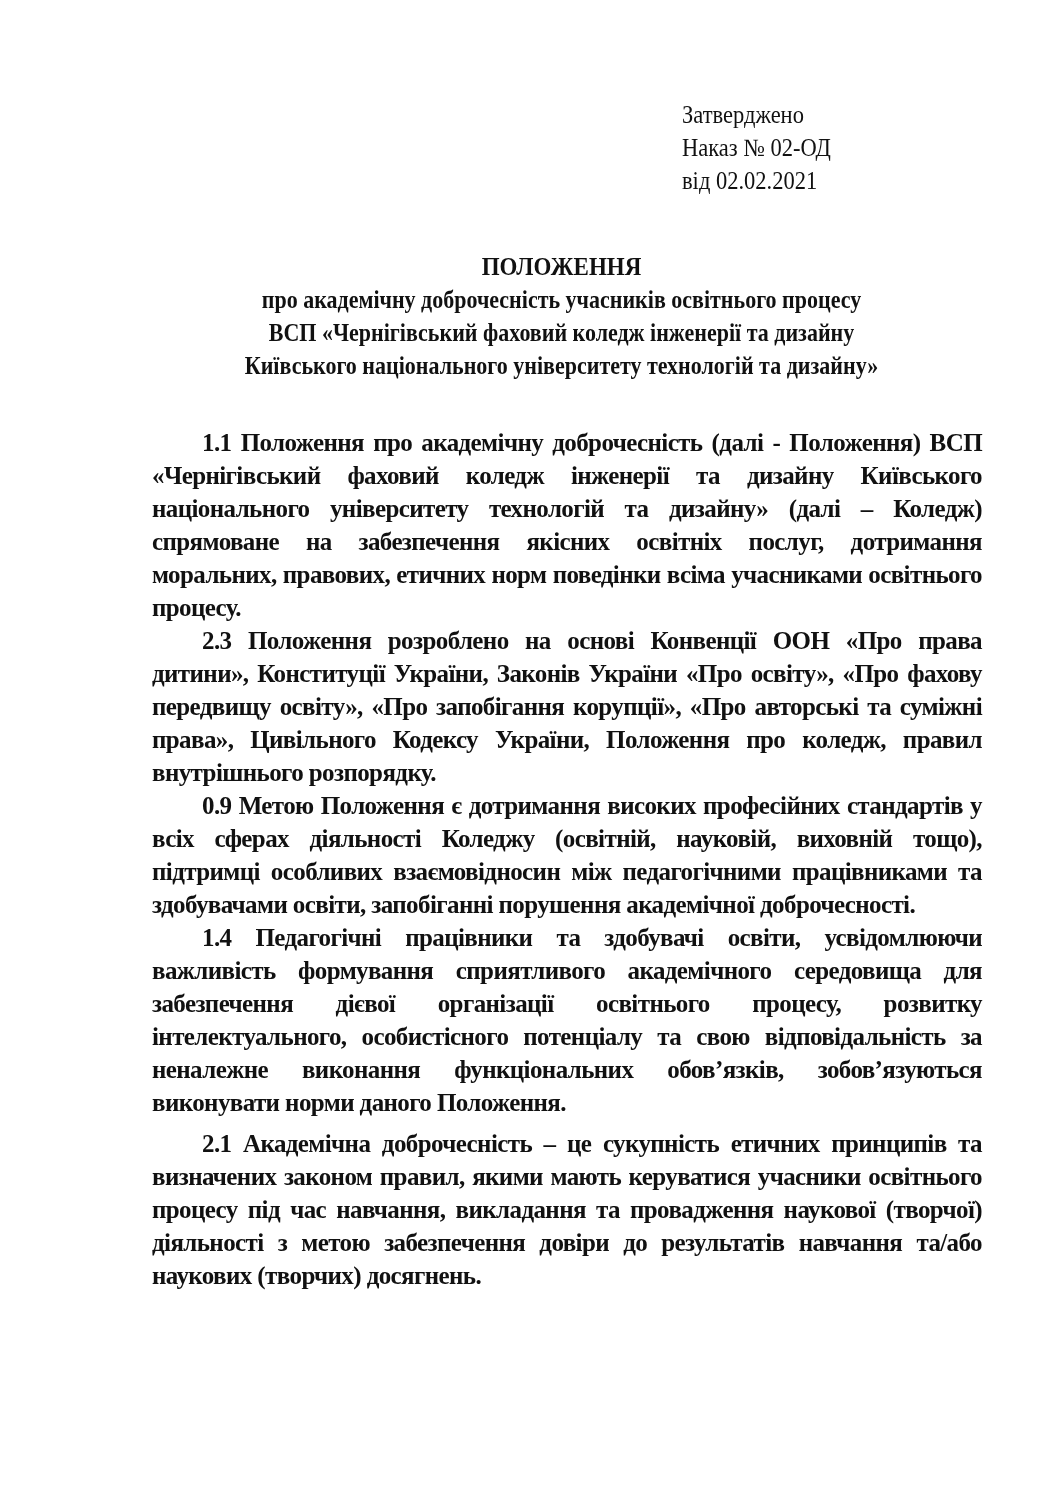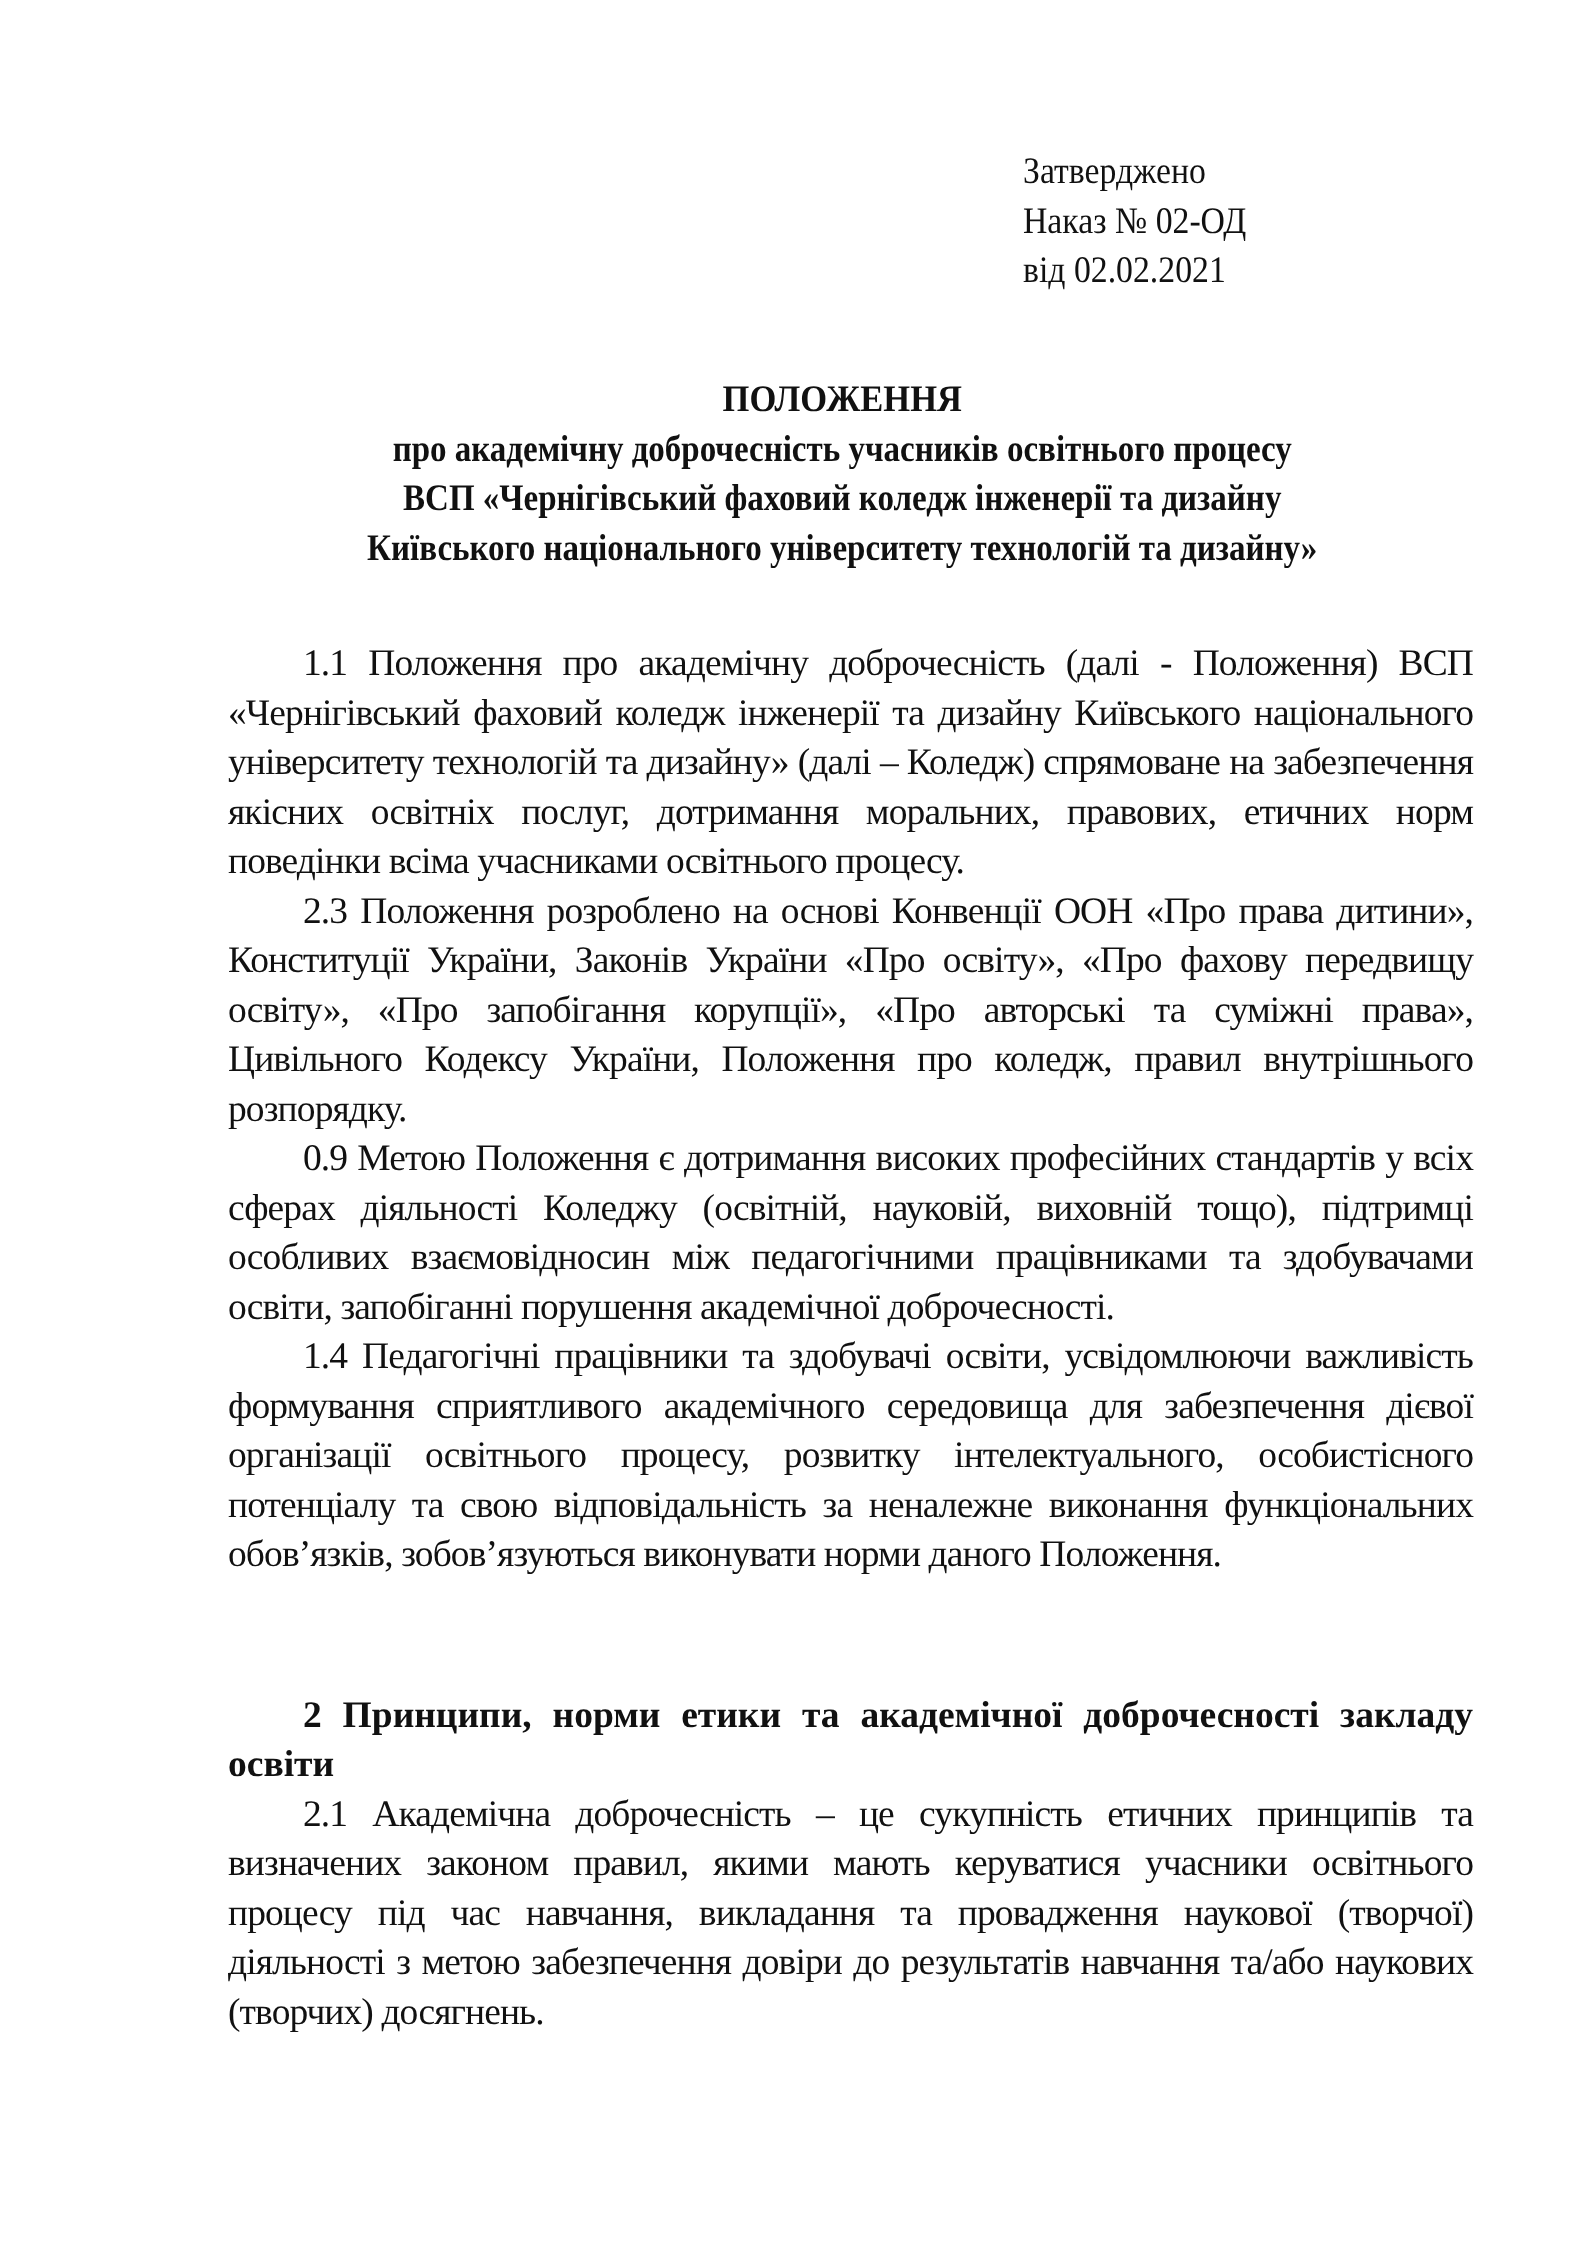--- a/index.html
+++ b/index.html
@@ -25,20 +25,21 @@
       position: absolute; left: 152px; width: 830px;
       font-size: 25px; line-height: 33px;
     }
     .heading {
       font-weight: bold; text-indent: 50px;
     }
     .heading.h2 { text-align: justify; text-align-last: left; }
     .para {
       text-align: justify; text-indent: 50px; margin: 0;
       letter-spacing: -0.6px;
+      font-weight: bold;
     }
   </style>
 </head>
 <body>
 
 <div class="approval">
   <div>Затверджено</div>
   <div>Наказ № 02-ОД</div>
   <div>від 02.02.2021</div>
 </div>
@@ -51,15 +52,14 @@
 </div>
 
 <div class="section" style="top:426px;">
   <p class="para">1.1 Положення про академічну доброчесність (далі - Положення) ВСП «Чернігівський фаховий коледж інженерії та дизайну Київського національного університету технологій та дизайну» (далі – Коледж) спрямоване на забезпечення якісних освітніх послуг, дотримання моральних, правових, етичних норм поведінки всіма учасниками освітнього процесу.</p>
   <p class="para">2.3 Положення розроблено на основі Конвенції ООН «Про права дитини», Конституції України, Законів України «Про освіту», «Про фахову передвищу освіту», «Про запобігання корупції», «Про авторські та суміжні права», Цивільного Кодексу України, Положення про коледж, правил внутрішнього розпорядку.</p>
   <p class="para">0.9 Метою Положення є дотримання високих професійних стандартів у всіх сферах діяльності Коледжу (освітній, науковій, виховній тощо), підтримці особливих взаємовідносин між педагогічними працівниками та здобувачами освіти, запобіганні порушення академічної доброчесності.</p>
   <p class="para">1.4 Педагогічні працівники та здобувачі освіти, усвідомлюючи важливість формування сприятливого академічного середовища для забезпечення дієвої організації освітнього процесу, розвитку інтелектуального, особистісного потенціалу та свою відповідальність за неналежне виконання функціональних обов’язків, зобов’язуються виконувати норми даного Положення.</p>
 </div>
 
 <div class="section" style="top:1127px;">
-  <div class="heading h2">2 Принципи, норми етики та академічної доброчесності закладу освіти</div>
   <p class="para">2.1 Академічна доброчесність – це сукупність етичних принципів та визначених законом правил, якими мають керуватися учасники освітнього процесу під час навчання, викладання та провадження наукової (творчої) діяльності з метою забезпечення довіри до результатів навчання та/або наукових (творчих) досягнень.</p>
 </div>
 
 </body></html>

